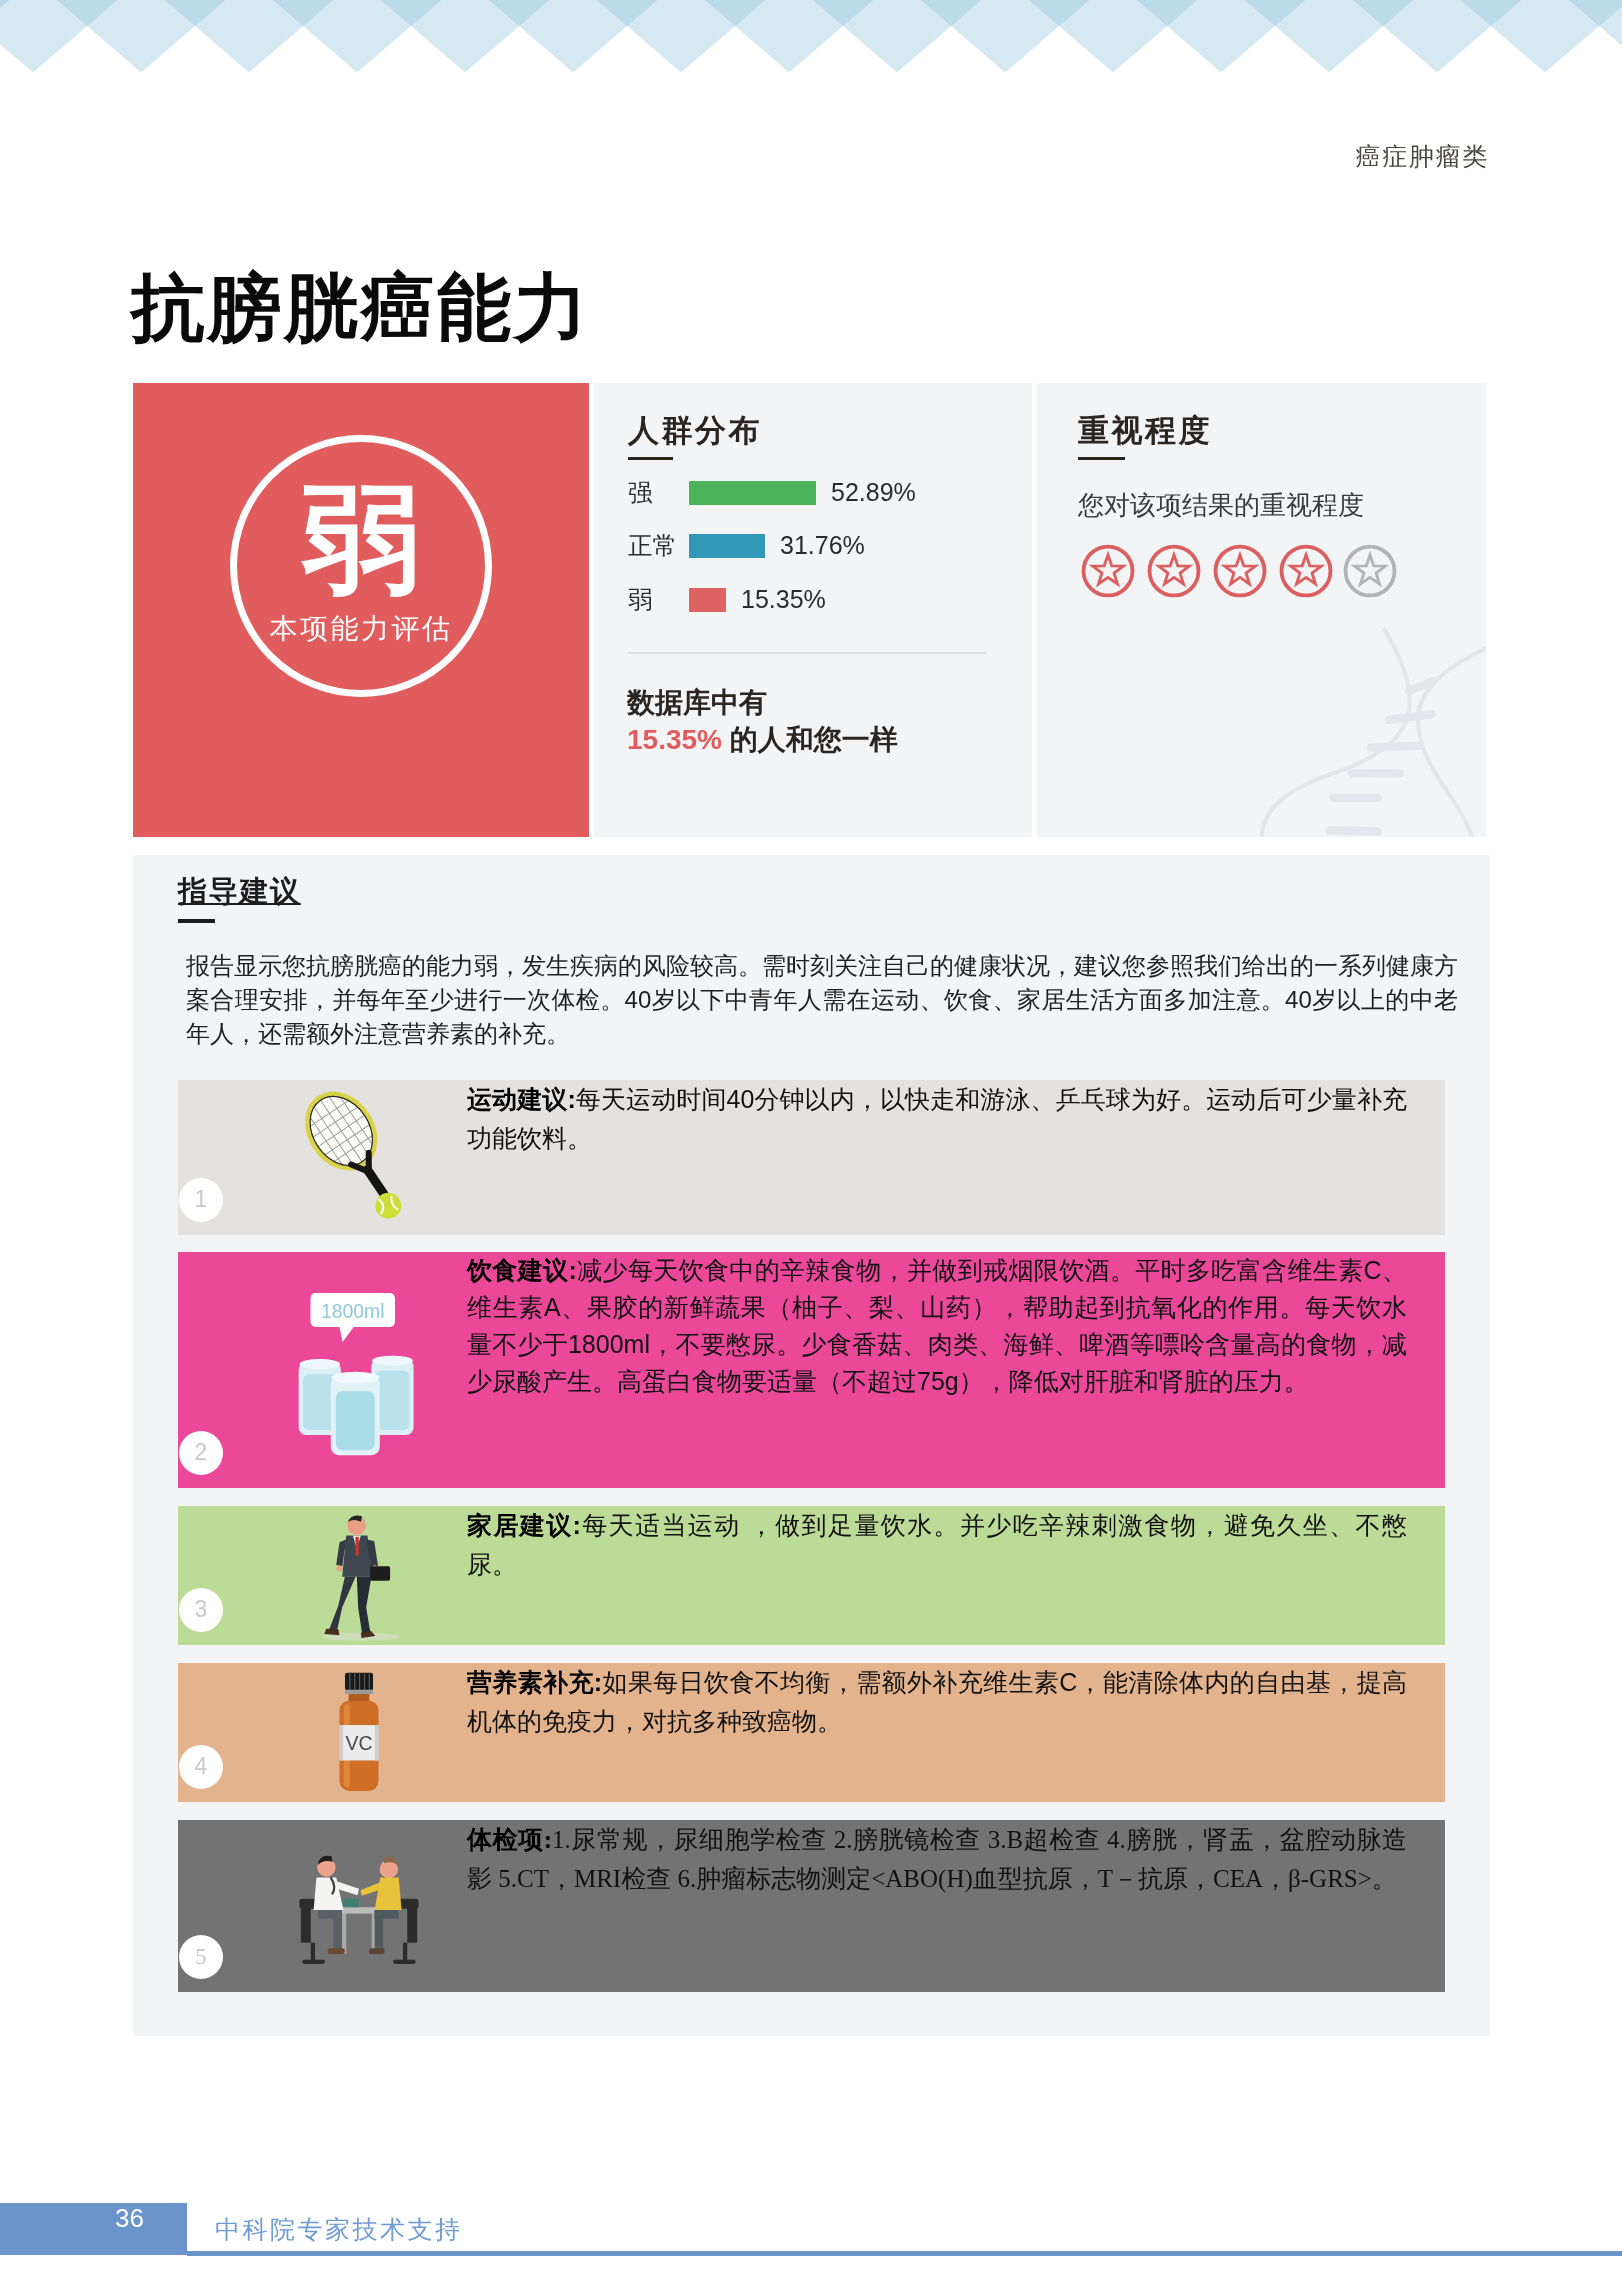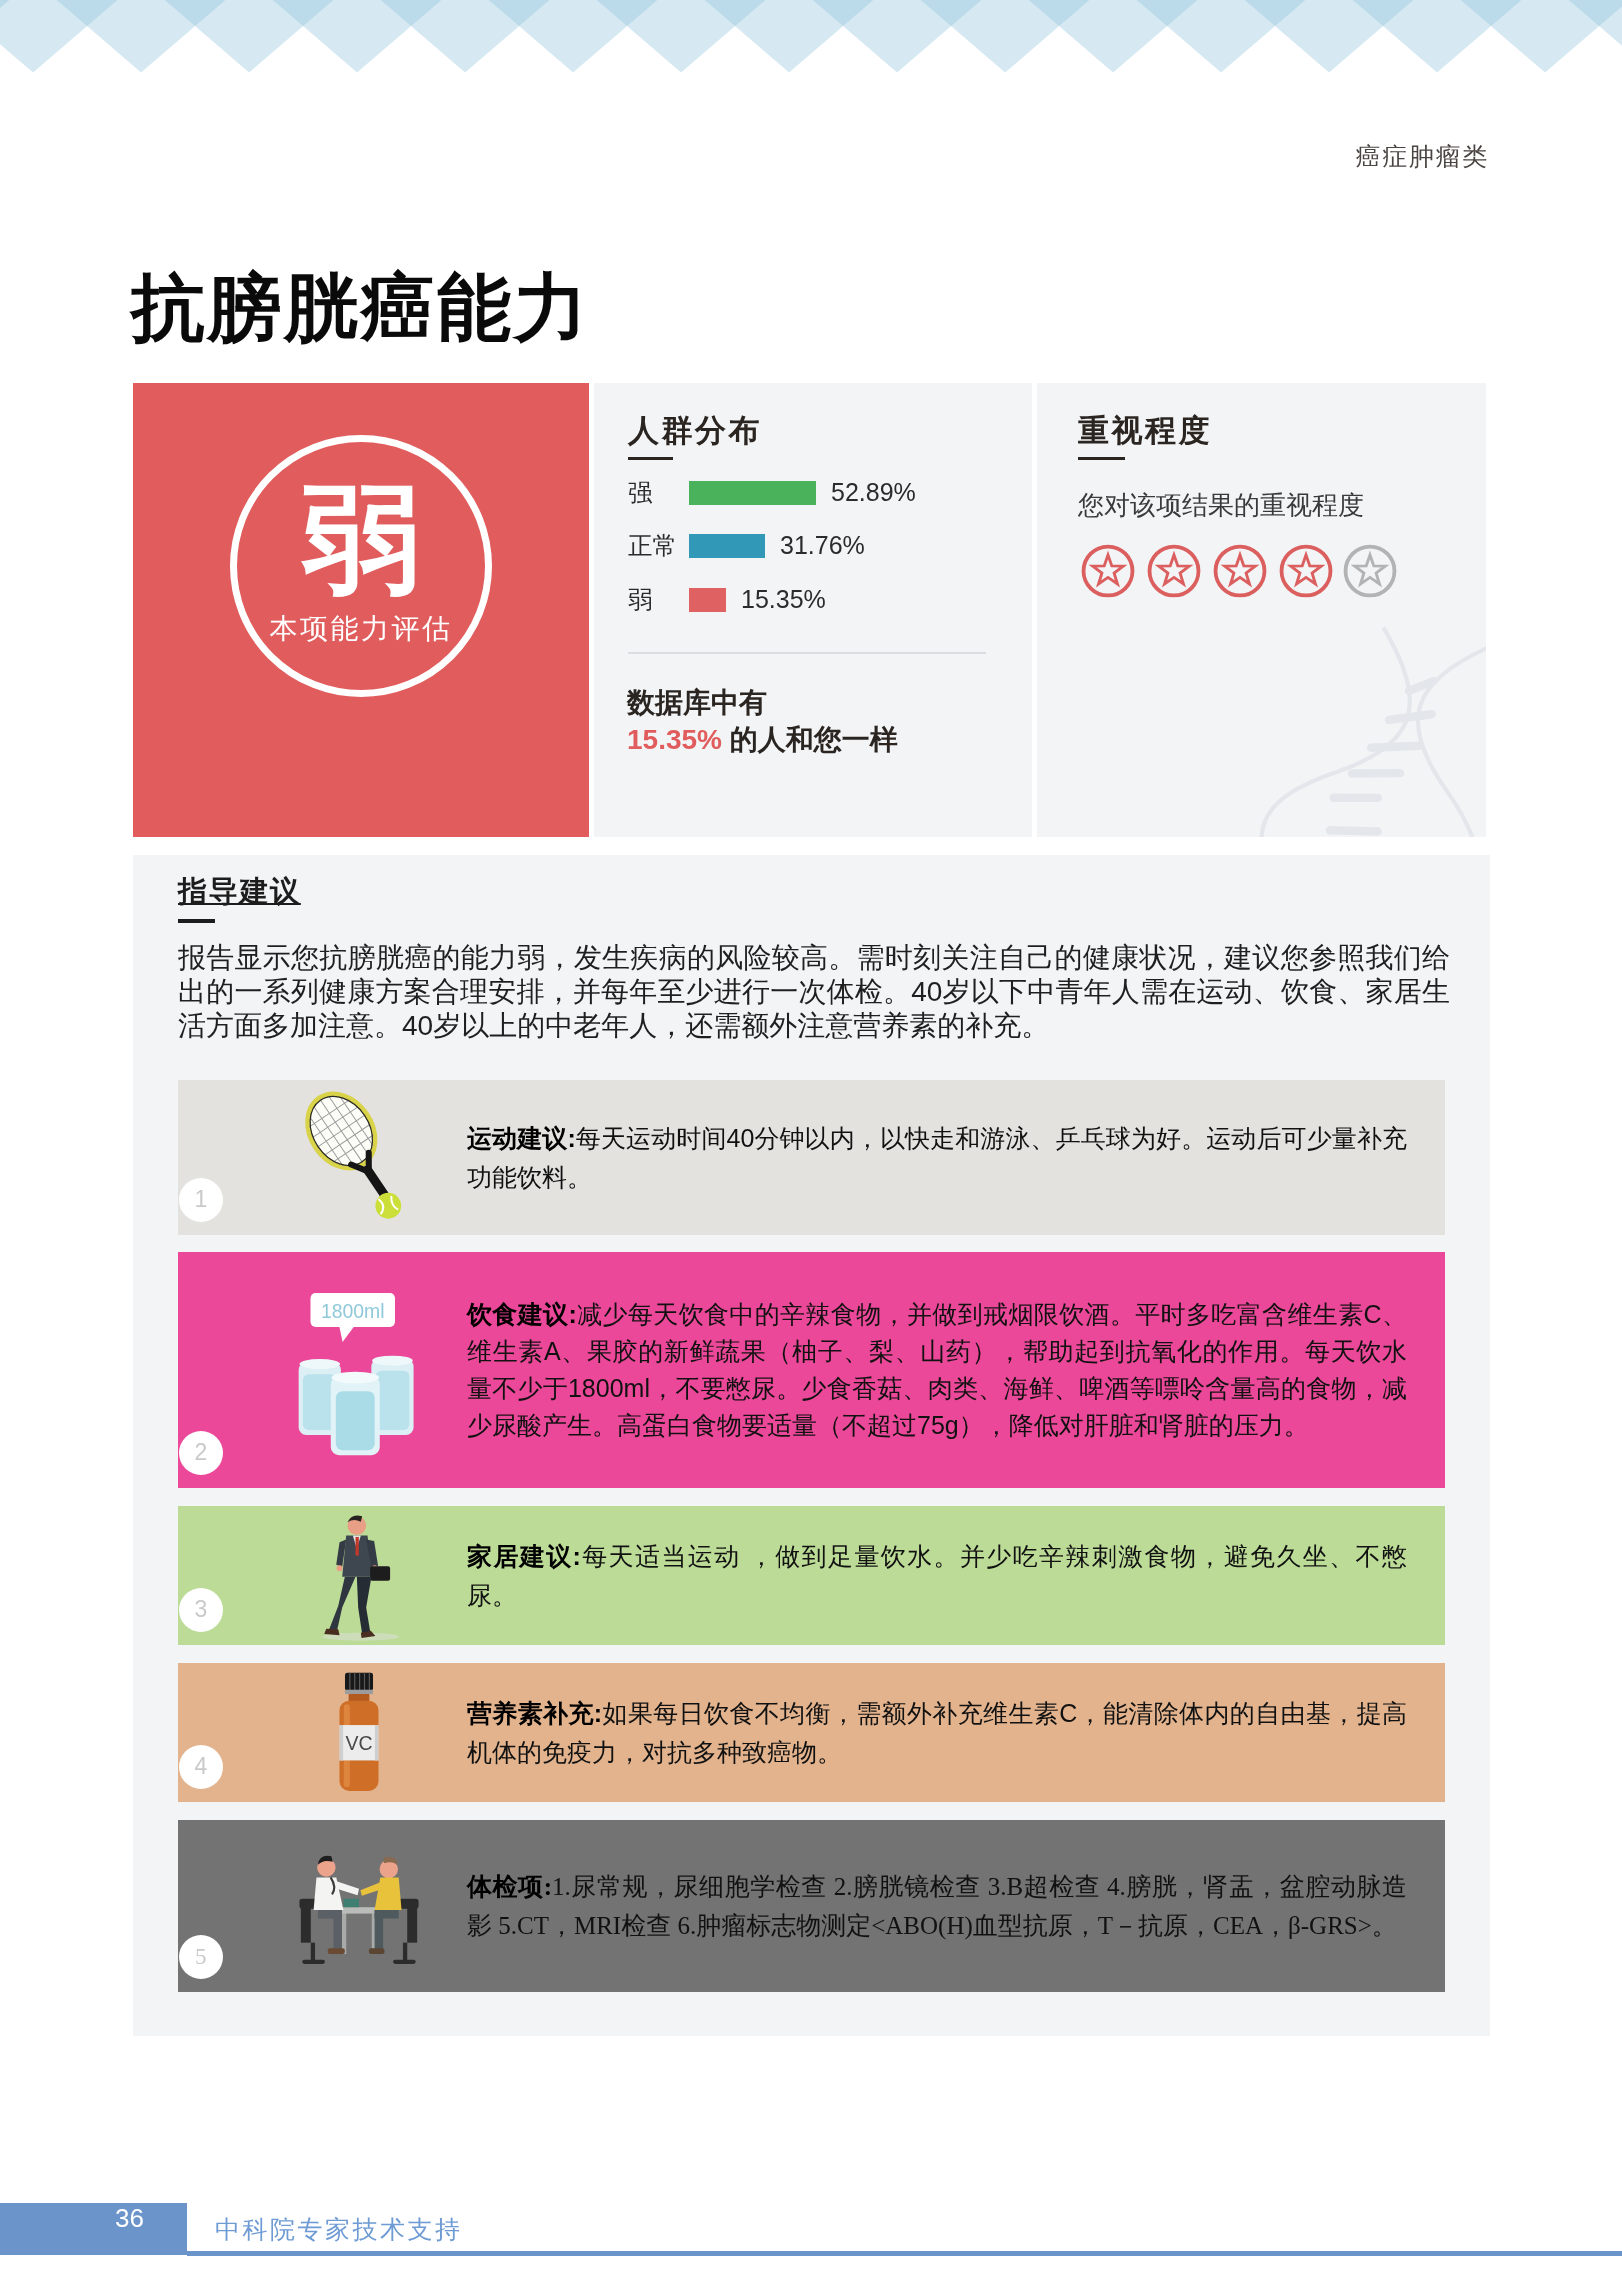--- a/index.html
+++ b/index.html
@@ -38,25 +38,25 @@
 
   #imp-panel{position:absolute;left:1037px;top:383px;width:449px;height:454px;overflow:hidden;}
   .imp-desc{position:absolute;left:41px;top:105px;font-size:26px;color:#3a3a3a;}
   .star{position:absolute;top:161px;width:54px;height:54px;}
   #dna{position:absolute;right:-42px;bottom:-59px;}
 
   
   #guidance{position:absolute;left:133px;top:855px;width:1357px;height:1181px;background:#F3F4F6;}
   .guide-title{position:absolute;left:45px;top:17px;font-size:29px;font-weight:700;color:#1d1d1d;letter-spacing:1.7px;text-decoration:underline;}
   .guide-underline{position:absolute;left:45px;top:64px;width:37px;height:4.2px;background:#1d1d1d;}
-  .guide-intro{position:absolute;left:45px;top:86px;width:1272px;font-size:28px;line-height:34px;color:#1f1f1f;text-align:justify;margin:0;}
+  .guide-intro{position:absolute;left:45px;top:86px;width:1272px;font-size:24px;line-height:34px;color:#1f1f1f;text-align:justify;margin:8px;}
 
   .g-card{position:absolute;left:45px;width:1267px;}
   .g-icon{position:absolute;left:84px;top:0;bottom:0;width:194px;display:flex;align-items:center;justify-content:center;}
-  .g-text{position:absolute;left:289px;right:38px;top:0;bottom:0;display:flex;align-items:center;}
+  .g-text{position:absolute;left:289px;right:38px;top:0;bottom:0;display:flex;align-items:flex-start;}
   .g-text p{margin:0;font-size:25px;line-height:39px;color:#111;text-align:justify;}
   .g-card.dense p{line-height:37px;}
   .g-lead{font-weight:700;color:#000;}
   .g-num{position:absolute;left:0.8px;bottom:13.5px;width:44px;height:44px;border-radius:50%;background:#ffffff;
     display:flex;align-items:center;justify-content:center;font-size:23px;color:#c9c9c9;}
 
   
   .footer-box{position:absolute;left:0;top:2203px;width:187px;height:52px;background:#6B94CB;
     display:flex;font-size:26px;color:#ffffff;padding-left:0;}
   .footer-box span{margin-left:115px;}

